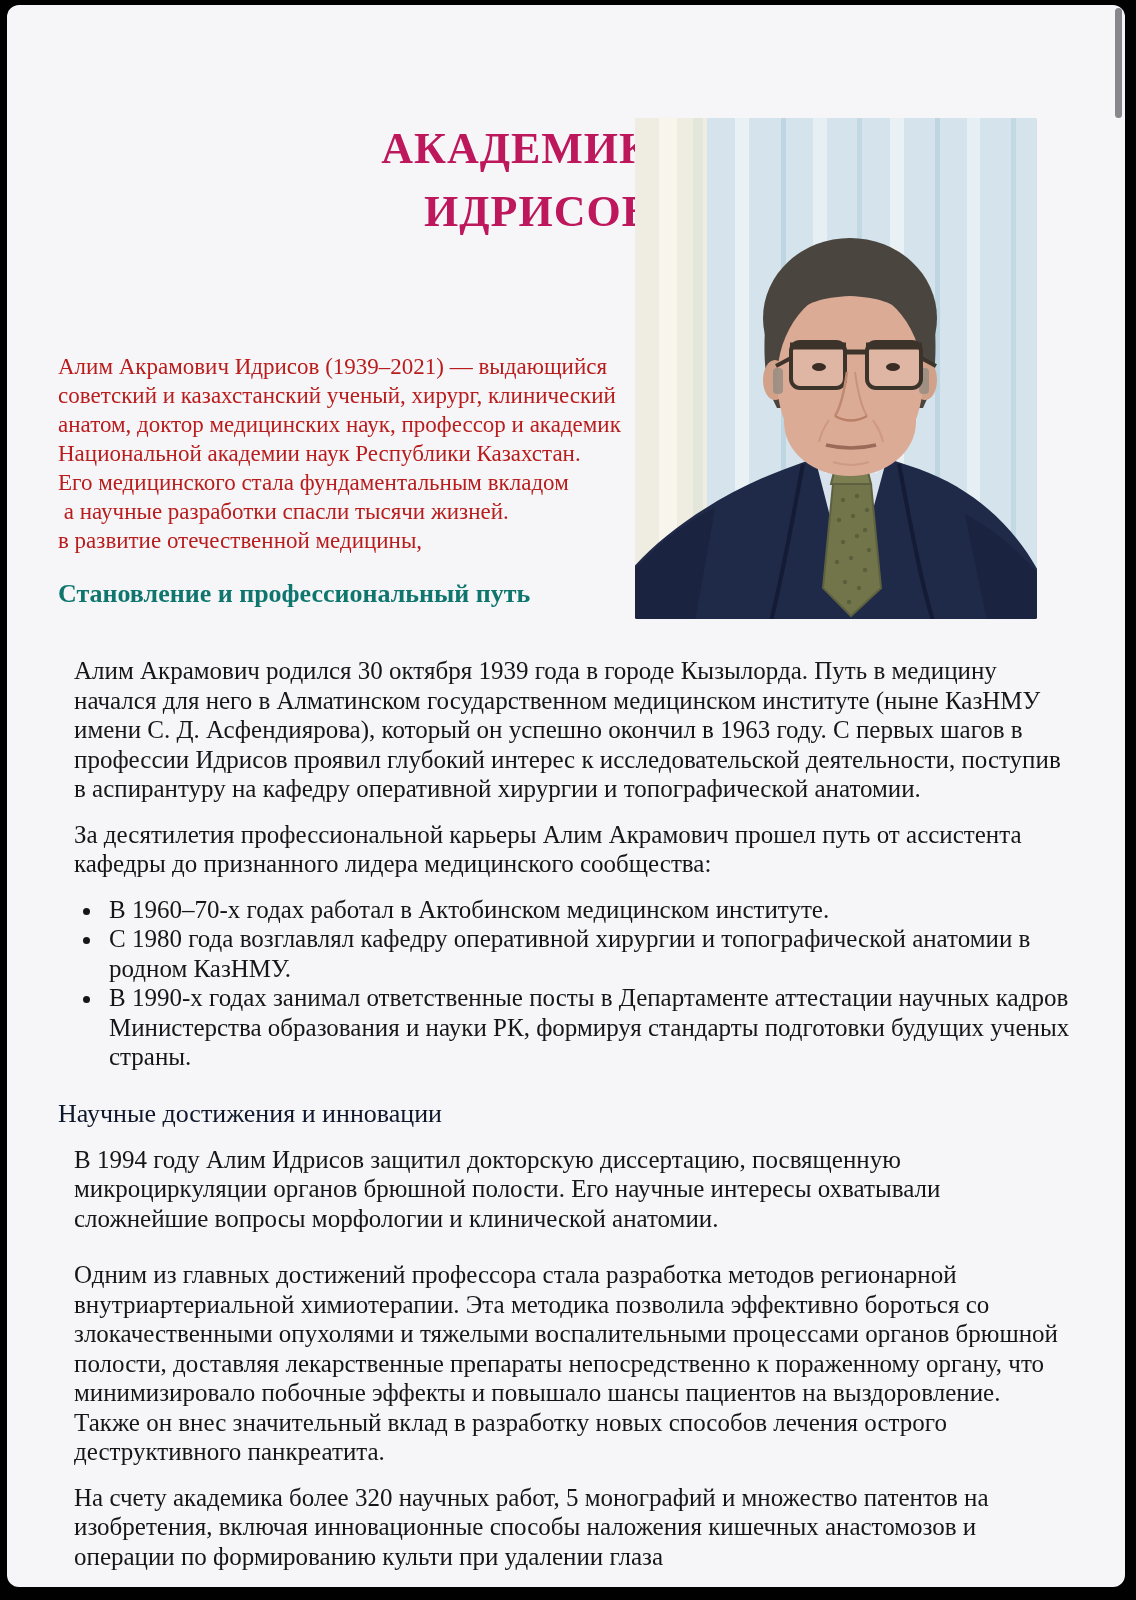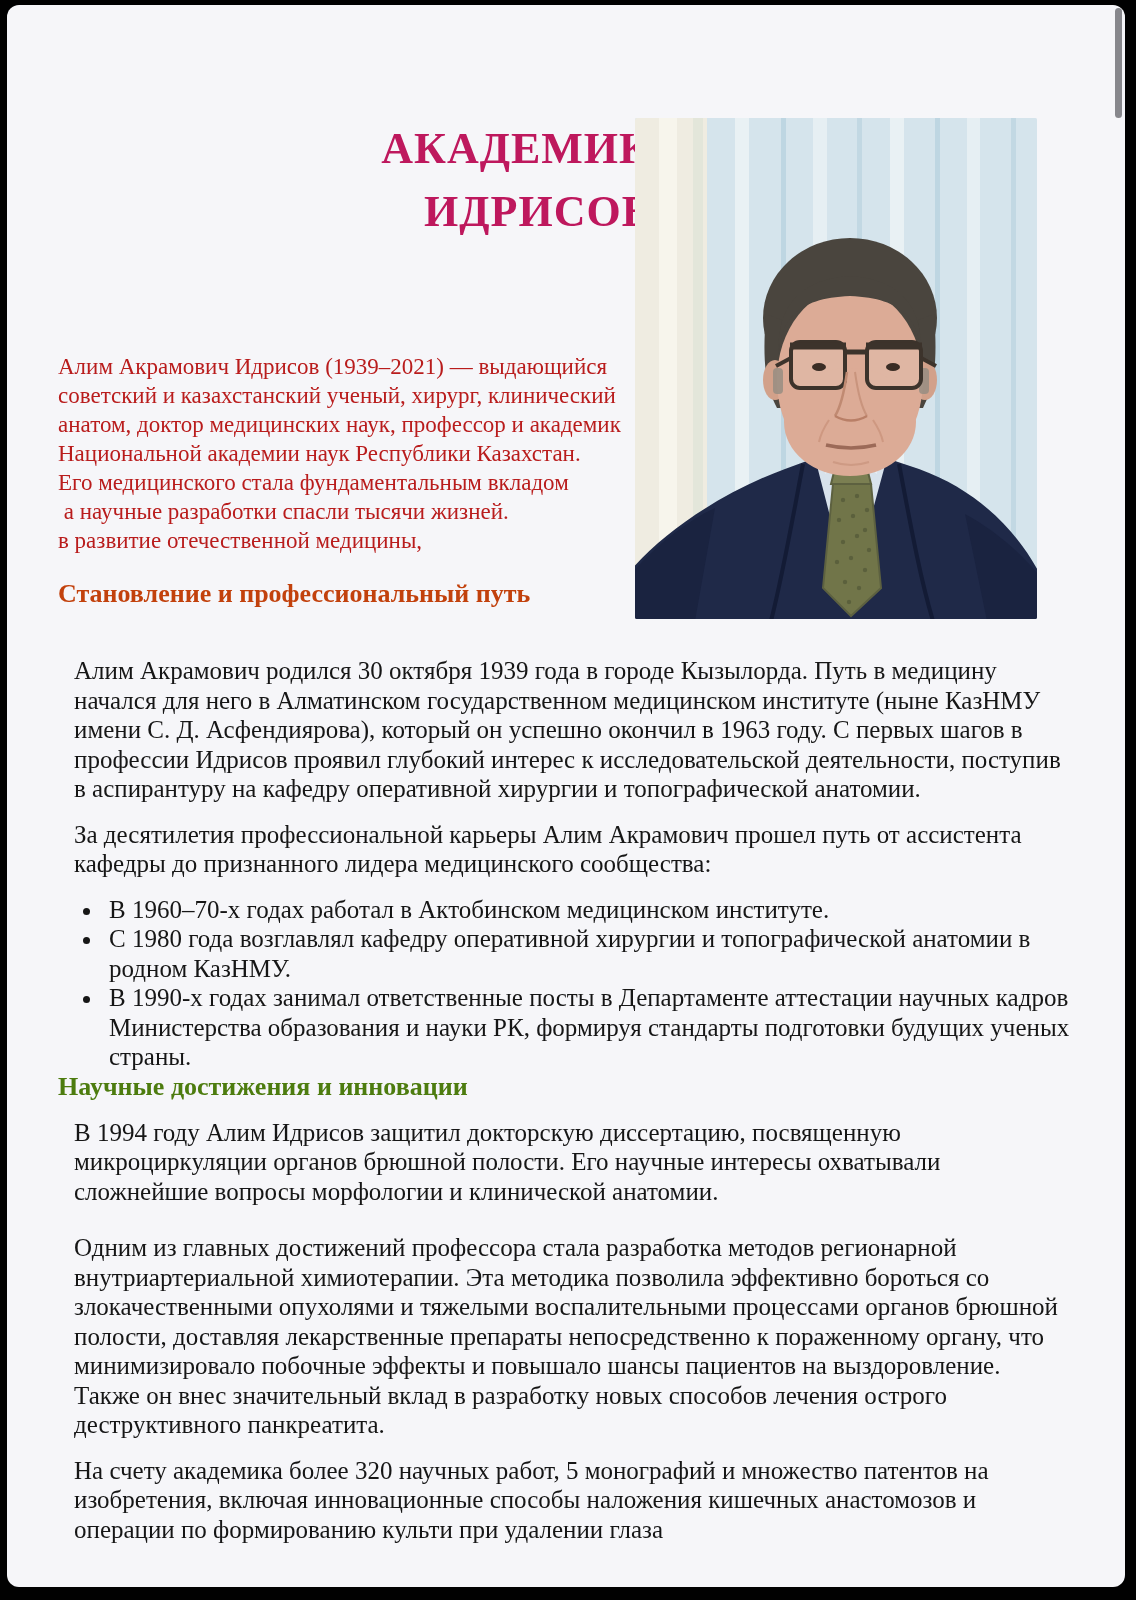--- a/index.html
+++ b/index.html
@@ -29,31 +29,31 @@
     font-size:23px;line-height:29px;color:#b91c1c;
   }
   .intro .i-line{display:block;white-space:pre-wrap;}
   .photo{
     position:absolute;left:628px;top:113px;width:402px;height:501px;
     overflow:hidden;border-radius:2px;background:#dfe9ed;
   }
   .photo svg{display:block;}
   .sec-heading1{
     position:absolute;left:51px;top:574px;width:600px;
-    font-size:26px;font-weight:bold;color:#c2410c;line-height:30px;
+    font-size:26px;font-weight:bold;color:#0f766e;line-height:30px;
   }
   .flow{
     position:absolute;left:51px;top:635px;width:1030px;
     font-size:25px;line-height:29.5px;color:#161616;
   }
   .flow p{margin:16px;}
   .flow p.gap-above{margin-top:27px;}
   .flow ul{margin:2px 0 0 0;padding-left:46px;}
   .flow li{padding-left:5px;margin:0;}
-  .sec-heading2{font-size:26px;font-weight:bold;color:#4d7c0f;line-height:30px;}
+  .sec-heading2{margin-top:27px;font-size:26px;font-weight:normal;color:#0f172a;line-height:30px;}
 </style>
 </head>
 <body>
 
 <div class="page">
 
   <div class="scroll-thumb"></div>
 
   <div class="doc-title">
     <span class="t-line">АКАДЕМИК</span>

